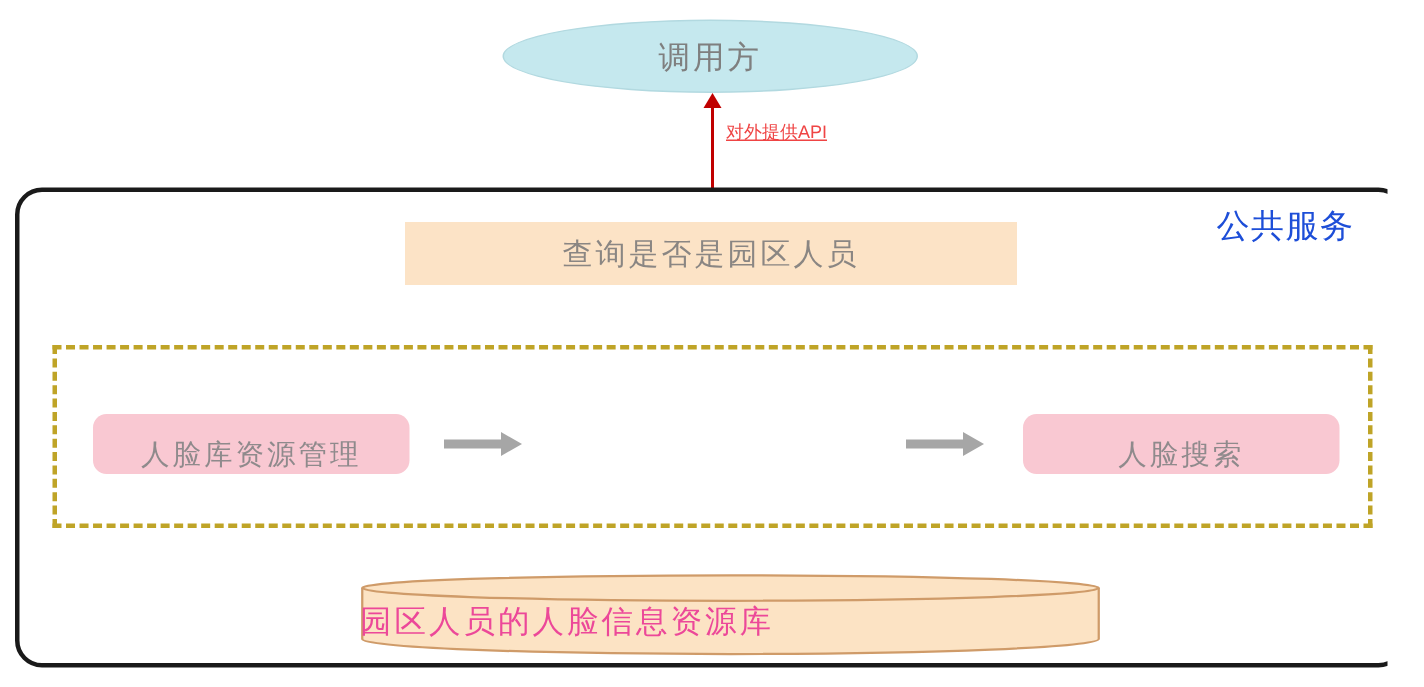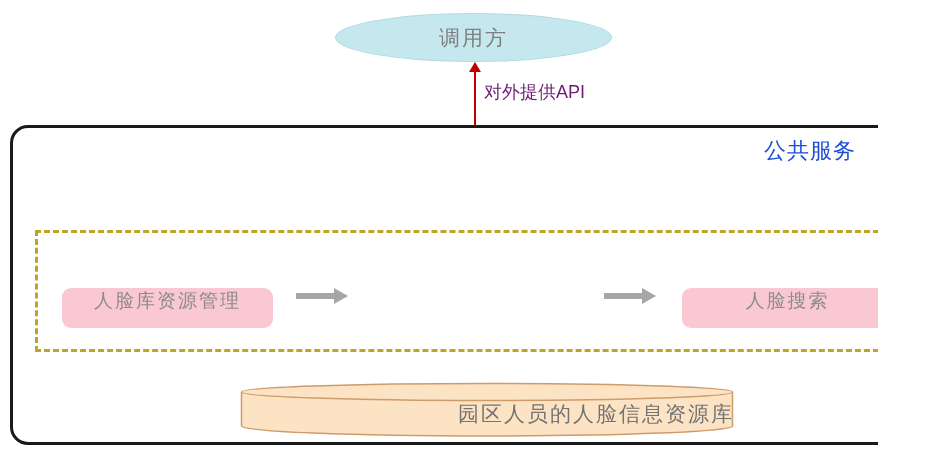--- a/index.html
+++ b/index.html
@@ -1,36 +1,36 @@
 <!DOCTYPE html>
 <html><head>
 <meta charset="utf-8">
 <style>
   html,body{margin:0;padding:0;background:#ffffff;}
   body{font-family:"Liberation Sans","DejaVu Sans",sans-serif;}
-  .canvas{position:relative;width:878px;height:458px;background:#ffffff;overflow:hidden;}
+  .canvas{position:relative;width:878px;height:458px;background:#ffffff;overflow:hidden;padding-left:47px;}
 
   
   .caller-ellipse{
     position:absolute;left:335px;top:13px;width:275px;height:47px;
     background:#c5e8ee;border:1px solid #b2d9e0;border-radius:50%;
     display:flex;align-items:center;justify-content:center;
     color:#7f7f7f;font-size:21px;letter-spacing:2px;
   }
 
   
   .red-arrow{position:absolute;left:469px;top:62px;width:12px;height:64px;}
   .red-arrow .shaft{position:absolute;left:5px;top:8px;width:2px;height:56px;background:#c00000;}
   .red-arrow .head{
     position:absolute;left:0;top:0;width:0;height:0;
     border-left:6px solid transparent;border-right:6px solid transparent;
     border-bottom:10px solid #c00000;
   }
   .api-label{
-    position:absolute;left:484px;top:80px;color:#701a75;font-size:18px;white-space:nowrap;
+    position:absolute;left:484px;top:80px;color:#ef4444;font-size:12px;white-space:nowrap;text-decoration:underline;
   }
 
   
   .service-box{
     position:absolute;left:10px;top:125px;width:927px;height:320px;
     border:3px solid #1a1a1a;border-radius:18px;background:#ffffff;box-sizing:border-box;
   }
   .service-title{
     position:absolute;right:22px;top:136px;color:#1d4ed8;font-size:22px;letter-spacing:1px;
   }
@@ -46,64 +46,67 @@
   .openapi-group{
     position:absolute;left:35px;top:230px;width:880px;height:122px;
     border:3px dashed #bfa427;box-sizing:border-box;
   }
   .openapi-label{
     position:absolute;left:0;right:0;top:241px;text-align:center;
     color:#1a1a1a;font-size:16px;
   }
   .pink-box{
     position:absolute;top:276px;height:40px;background:#f9c8d2;border-radius:9px;
-    display:flex;align-items:flex-start;justify-content:center;
-    color:#8f8a8c;font-size:19px;letter-spacing:2px;box-sizing:border-box;margin-top:12px;
+    display:flex;align-items:flex-end;justify-content:center;
+    color:#8f8a8c;font-size:19px;letter-spacing:2px;box-sizing:border-box;
   }
   .pink-box.b1{left:62px;width:211px;}
   .pink-box.b2{left:373px;width:207px;}
   .pink-box.b3{left:682px;width:211px;}
 
   
   .gray-arrow{position:absolute;top:288px;width:52px;height:16px;}
   .gray-arrow .shaft{position:absolute;left:0;top:5px;width:38px;height:6px;background:#a6a6a6;}
   .gray-arrow .head{
     position:absolute;left:38px;top:0;width:0;height:0;
     border-top:8px solid transparent;border-bottom:8px solid transparent;
     border-left:14px solid #a6a6a6;
   }
   .gray-arrow.a1{left:296px;}
   .gray-arrow.a2{left:604px;}
 
   
   .db{position:absolute;left:240px;top:382px;width:494px;height:56px;}
   .db svg{position:absolute;left:0;top:0;}
   .db .db-label{
-    position:absolute;left:0;right:0;top:18px;text-align:right;
-    color:#737373;font-size:21px;letter-spacing:2px;
+    position:absolute;left:0;right:0;top:18px;text-align:left;
+    color:#ec4899;font-size:21px;letter-spacing:2px;
   }
 </style>
 </head>
 <body>
 
 <div class="canvas">
 
   <div class="caller-ellipse">
     <span>调用方</span>
   </div>
 
   <div class="red-arrow">
     <div class="head"></div>
     <div class="shaft"></div>
   </div>
   <div class="api-label">对外提供API</div>
 
   <div class="service-box"></div>
   <div class="service-title">公共服务</div>
 
+  <div class="query-box">
+    <span>查询是否是园区人员</span>
+  </div>
 
   <div class="openapi-group"></div>
 
   <div class="pink-box b1">
     <span>人脸库资源管理</span>
   </div>
 
   <div class="gray-arrow a1">
     <div class="shaft"></div>
     <div class="head"></div>

